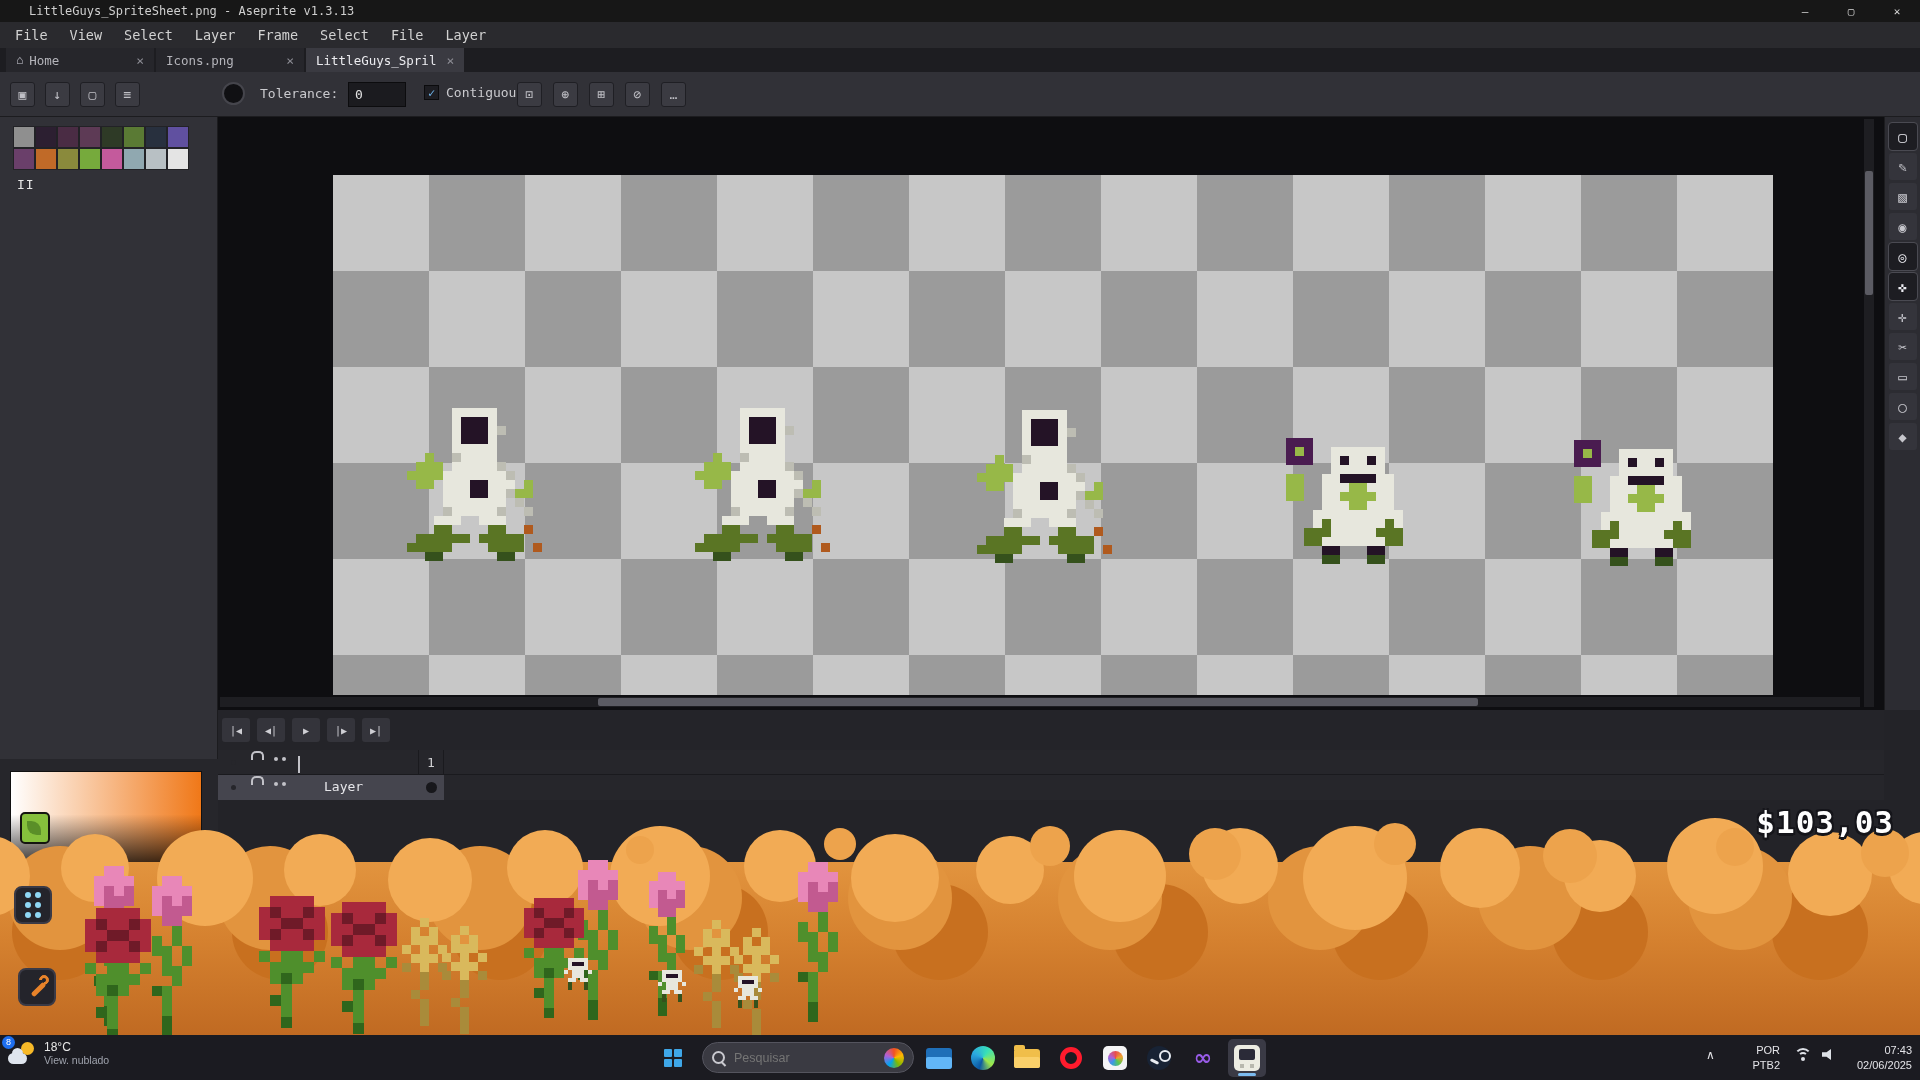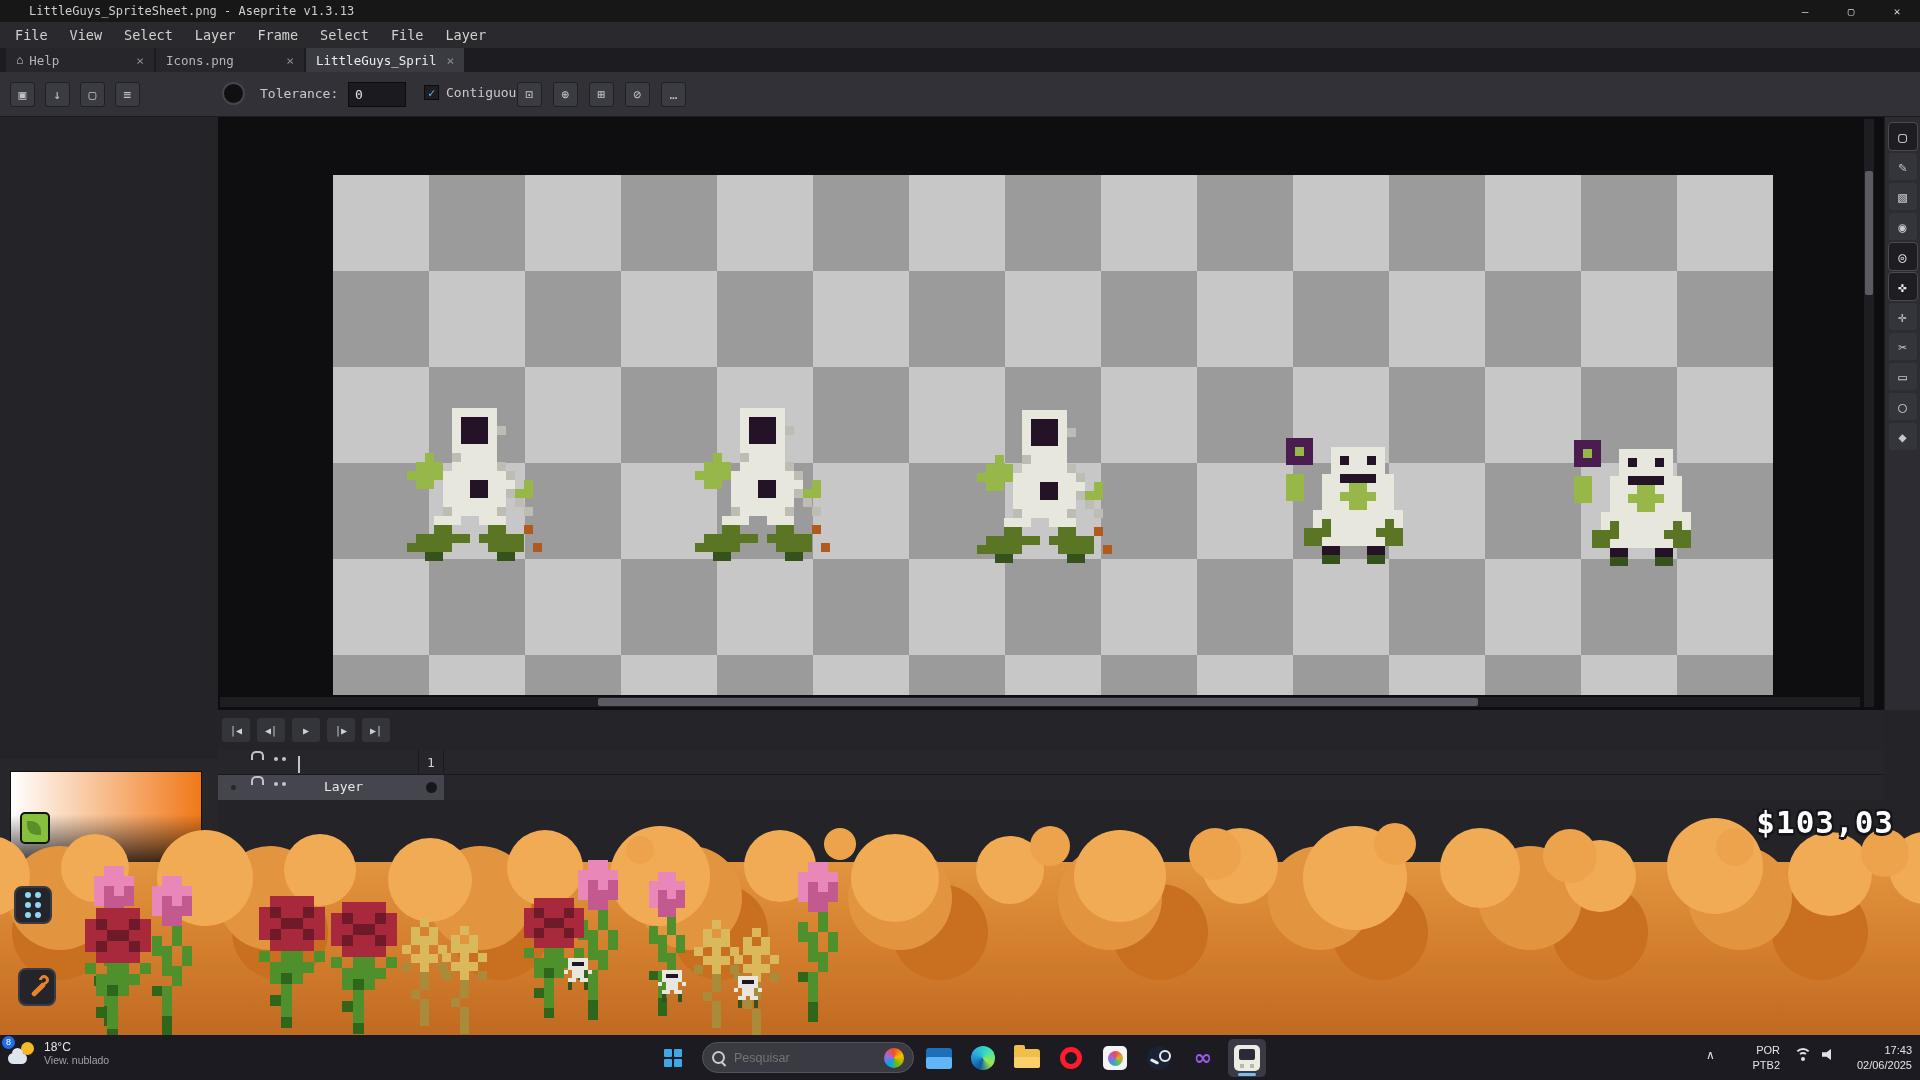--- a/index.html
+++ b/index.html
@@ -171,21 +171,21 @@
         <div class="menu-item">Select</div>
         <div class="menu-item">File</div>
         <div class="menu-item">Layer</div>
       </div>
     </div>
 
   <div id="tabbar">
       <div id="tab-strip" style="display:flex">
         <div class="tab">
           <div class="tab-icon">⌂</div>
-          <div class="tab-label">Help</div>
+          <div class="tab-label">Home</div>
           <div class="tab-close">×</div>
         </div>
         <div class="tab">
           <div class="tab-label">Icons.png</div>
           <div class="tab-close">×</div>
         </div>
         <div class="tab active">
           <div class="tab-label">LittleGuys_Spril</div>
           <div class="tab-close">×</div>
         </div>
@@ -208,20 +208,41 @@
     </div>
     <div id="option-buttons">
         <div class="mini-btn">⊡</div>
         <div class="mini-btn">⊕</div>
         <div class="mini-btn">⊞</div>
         <div class="mini-btn">⊘</div>
         <div class="mini-btn">…</div>
       </div>
   </div>
 
+  <div id="left-panel">
+    <div id="palette-grid">
+        <div class="swatch" style="background: rgb(143, 143, 143);"></div>
+        <div class="swatch" style="background: rgb(44, 31, 49);"></div>
+        <div class="swatch" style="background: rgb(74, 44, 68);"></div>
+        <div class="swatch" style="background: rgb(93, 58, 85);"></div>
+        <div class="swatch" style="background: rgb(46, 58, 38);"></div>
+        <div class="swatch" style="background: rgb(90, 122, 52);"></div>
+        <div class="swatch" style="background: rgb(40, 48, 62);"></div>
+        <div class="swatch" style="background: rgb(96, 80, 160);"></div>
+        <div class="swatch" style="background: rgb(106, 63, 106);"></div>
+        <div class="swatch" style="background: rgb(192, 106, 40);"></div>
+        <div class="swatch" style="background: rgb(138, 138, 60);"></div>
+        <div class="swatch" style="background: rgb(118, 170, 60);"></div>
+        <div class="swatch" style="background: rgb(196, 90, 156);"></div>
+        <div class="swatch" style="background: rgb(144, 168, 176);"></div>
+        <div class="swatch" style="background: rgb(184, 192, 196);"></div>
+        <div class="swatch" style="background: rgb(228, 228, 228);"></div>
+      </div>
+    <div id="palette-info">II</div>
+  </div>
   <div id="left-dark"></div>
   <div id="spectrum"></div>
   <div id="fg-swatch">
       <span class="leaf"></span>
     </div>
   <div id="hue-bar"></div>
 
   <div id="canvas-panel">
     <div id="checkerboard"></div>
     <div id="vscroll">
@@ -458,21 +479,21 @@
       <span class="ic-ase"></span>
       <span class="indicator"></span>
     </div>
 
     <span id="tray-chevron">∧</span>
     <div id="tray-lang">
       <div>POR</div>
       <div>PTB2</div>
     </div>
     <div id="tray-clock">
-      <div>17:43</div>
+      <div>07:43</div>
       <div>02/06/2025</div>
     </div>
   </div>
   <span class="wifi">
       <b class="a1"></b>
       <b class="a2"></b>
       <i></i>
     </span>
   <span class="vol"></span>
 

